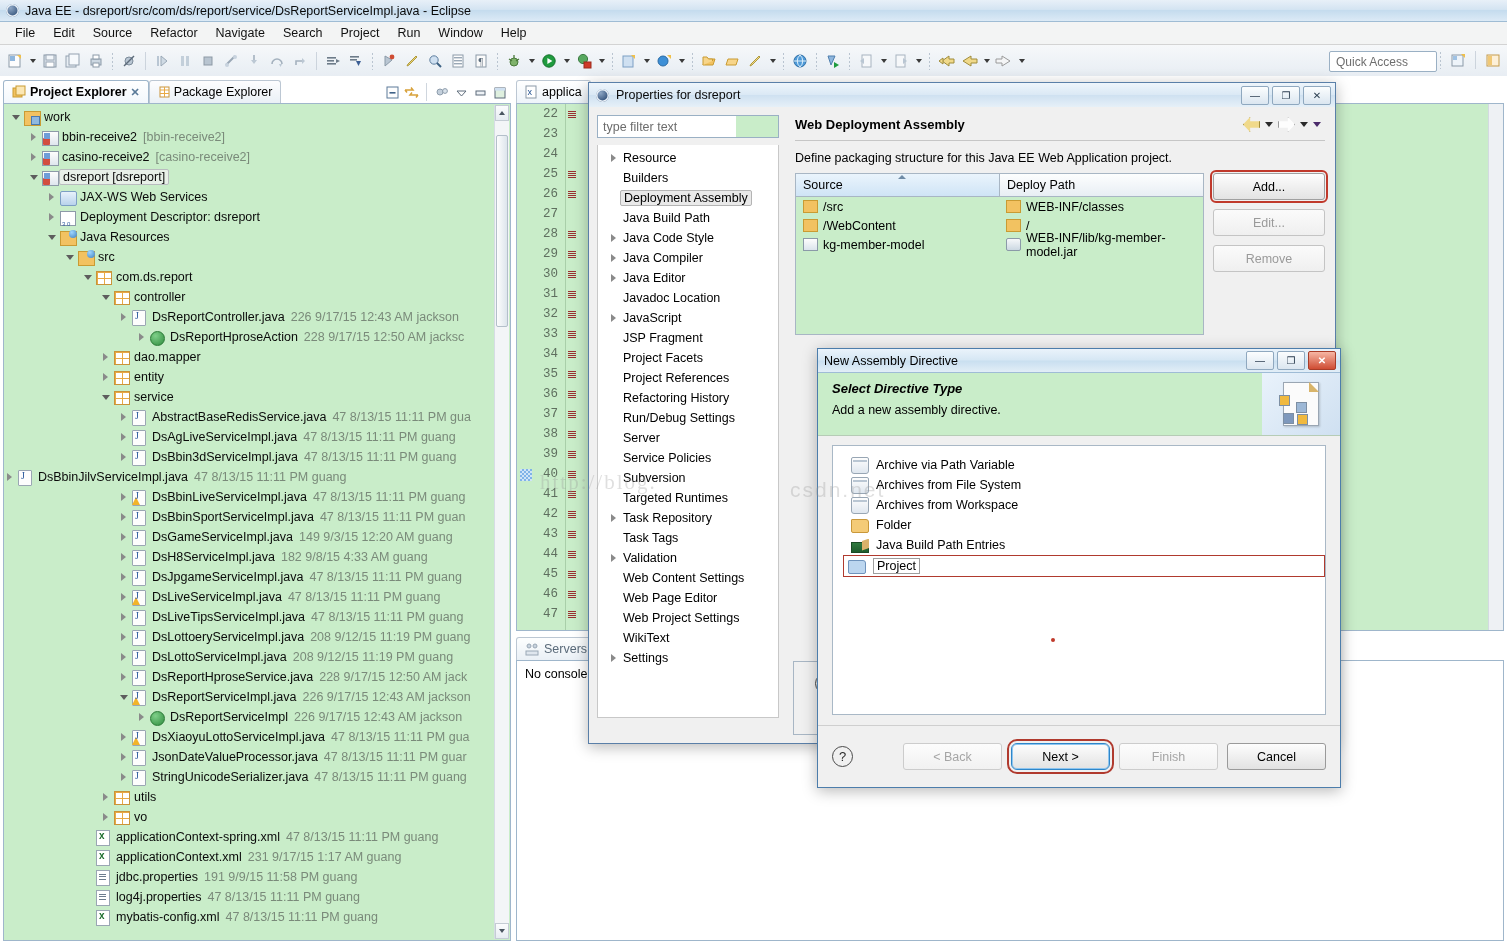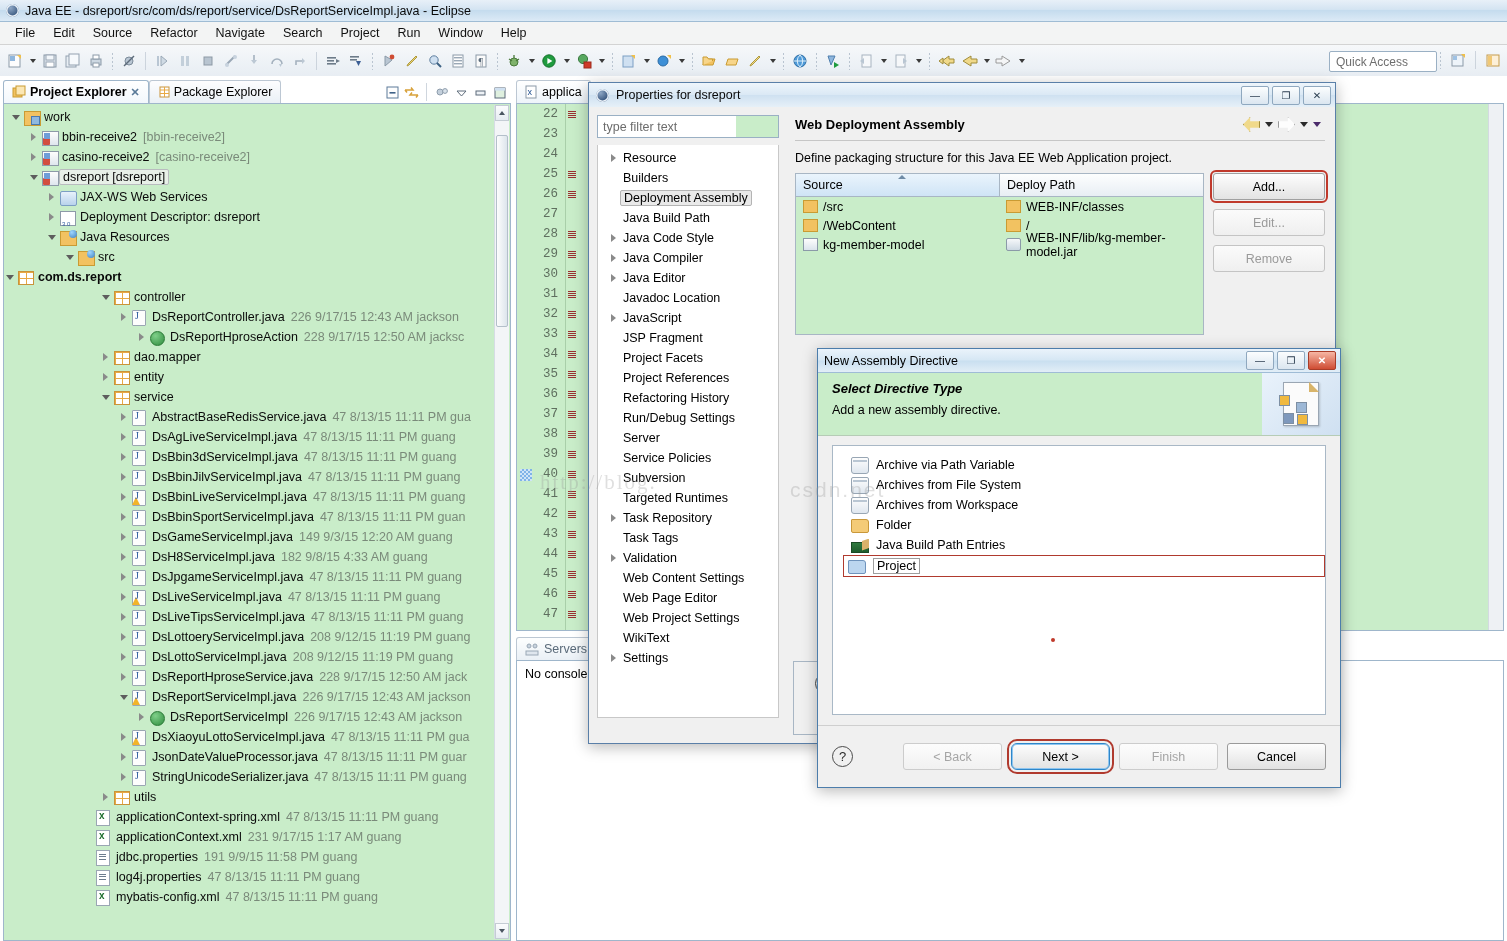--- a/index.html
+++ b/index.html
@@ -648,21 +648,21 @@
               </span>
               <span class="lbl">Java Resources</span>
             </div>
             <div class="row" style="padding-left: 60px;">
               <span class="tw open"></span>
               <span class="ic">
                 <span class="ic-jres" style="position: absolute; left: 0px; top: 0px;"></span>
               </span>
               <span class="lbl">src</span>
             </div>
-            <div class="row" style=" font-weight: bold;">
+            <div class="row" style="padding-left: 78px;">
               <span class="tw open"></span>
               <span class="ic">
                 <span class="ic-pkg" style="position: absolute; left: 0px; top: 0px;"></span>
               </span>
               <span class="lbl">com.ds.report</span>
             </div>
             <div class="row" style="padding-left: 96px;">
               <span class="tw open"></span>
               <span class="ic">
                 <span class="ic-pkg" style="position: absolute; left: 0px; top: 0px;"></span>
@@ -723,21 +723,21 @@
               <span class="meta">47  8/13/15 11:11 PM  guang</span>
             </div>
             <div class="row" style="padding-left: 114px;">
               <span class="tw closed"></span>
               <span class="ic">
                 <span class="ic-java" style="position: absolute; left: 0px; top: 0px;"></span>
               </span>
               <span class="lbl">DsBbin3dServiceImpl.java</span>
               <span class="meta">47  8/13/15 11:11 PM  guang</span>
             </div>
-            <div class="row" style="padding-left: 114px;">
+            <div class="row" style="">
               <span class="tw closed"></span>
               <span class="ic">
                 <span class="ic-java" style="position: absolute; left: 0px; top: 0px;"></span>
               </span>
               <span class="lbl">DsBbinJilvServiceImpl.java</span>
               <span class="meta">47  8/13/15 11:11 PM  guang</span>
             </div>
             <div class="row" style="padding-left: 114px;">
               <span class="tw closed"></span>
               <span class="ic">
@@ -857,20 +857,27 @@
               </span>
               <span class="lbl">StringUnicodeSerializer.java</span>
               <span class="meta">47  8/13/15 11:11 PM  guang</span>
             </div>
             <div class="row" style="padding-left: 96px;">
               <span class="tw closed"></span>
               <span class="ic">
                 <span class="ic-pkg" style="position: absolute; left: 0px; top: 0px;"></span>
               </span>
               <span class="lbl">utils</span>
+            </div>
+            <div class="row" style="padding-left: 96px;">
+              <span class="tw closed"></span>
+              <span class="ic">
+                <span class="ic-pkg" style="position: absolute; left: 0px; top: 0px;"></span>
+              </span>
+              <span class="lbl">vo</span>
             </div>
             <div class="row" style="padding-left: 78px;">
               <span class="tw "></span>
               <span class="ic">
                 <span class="ic-xml" style="position: absolute; left: 0px; top: 0px;"></span>
               </span>
               <span class="lbl">applicationContext-spring.xml</span>
               <span class="meta">47  8/13/15 11:11 PM  guang</span>
             </div>
             <div class="row" style="padding-left: 78px;">

